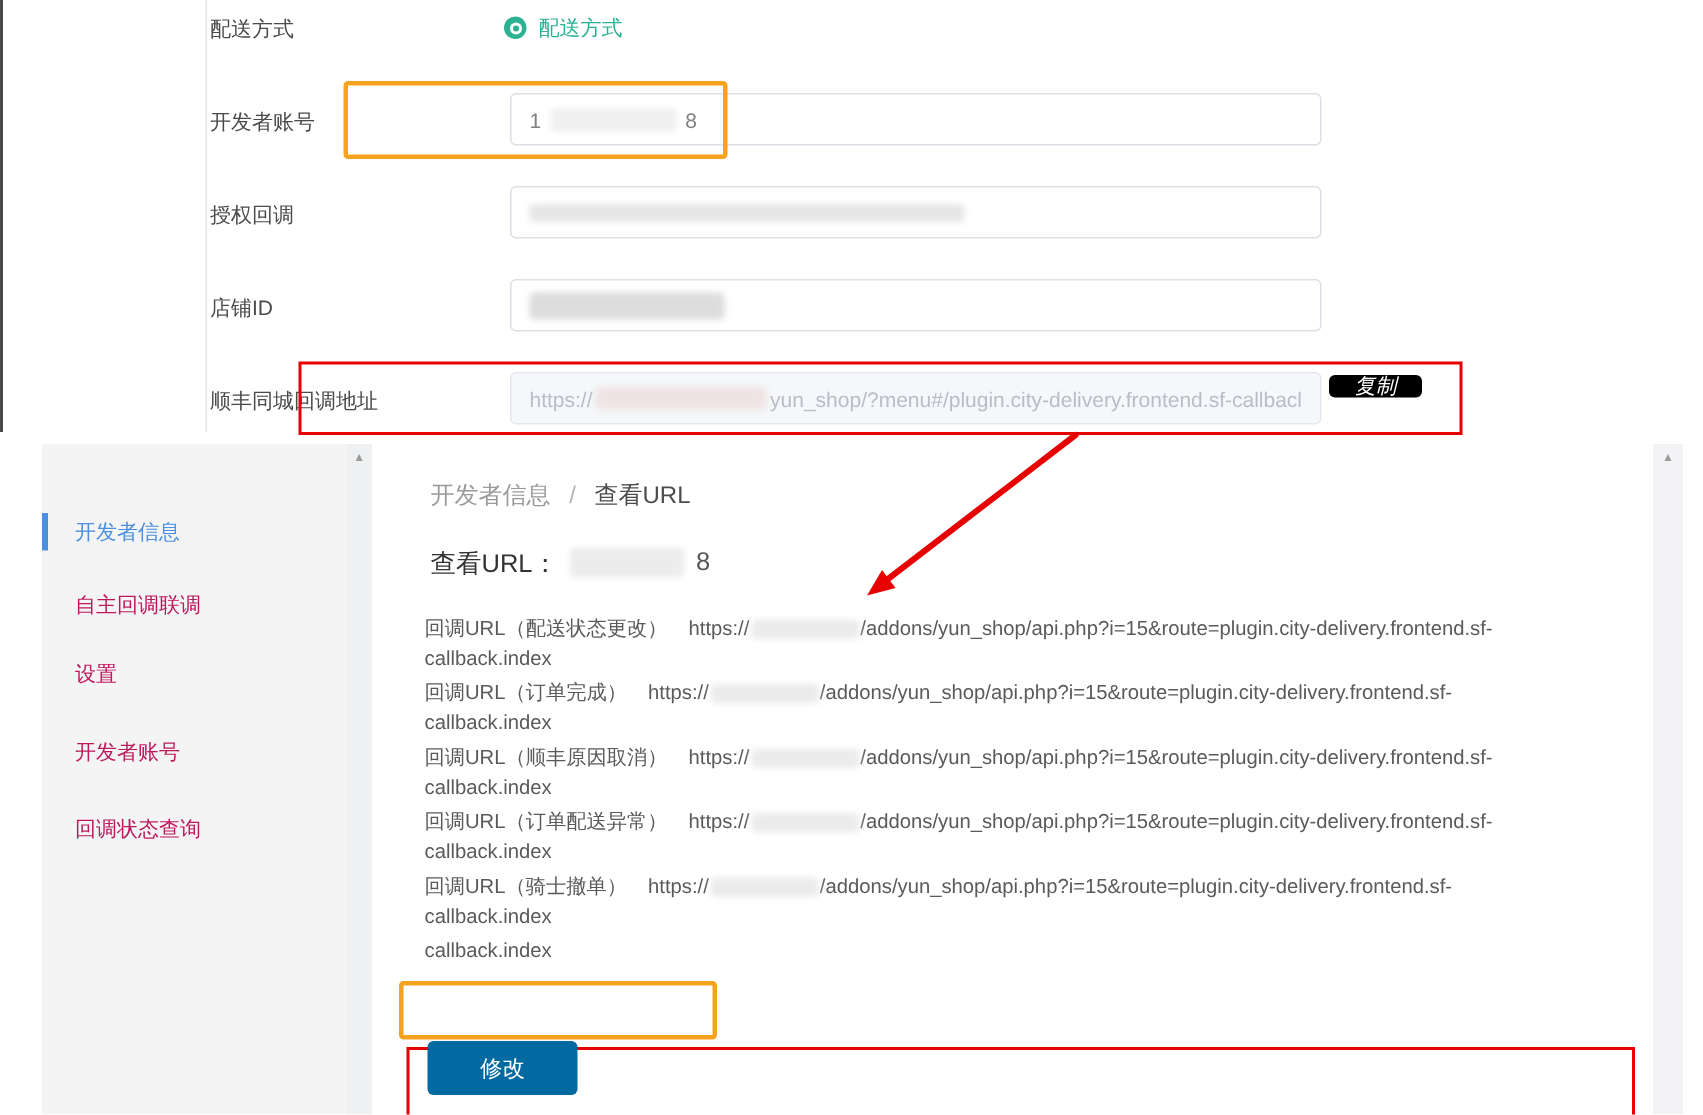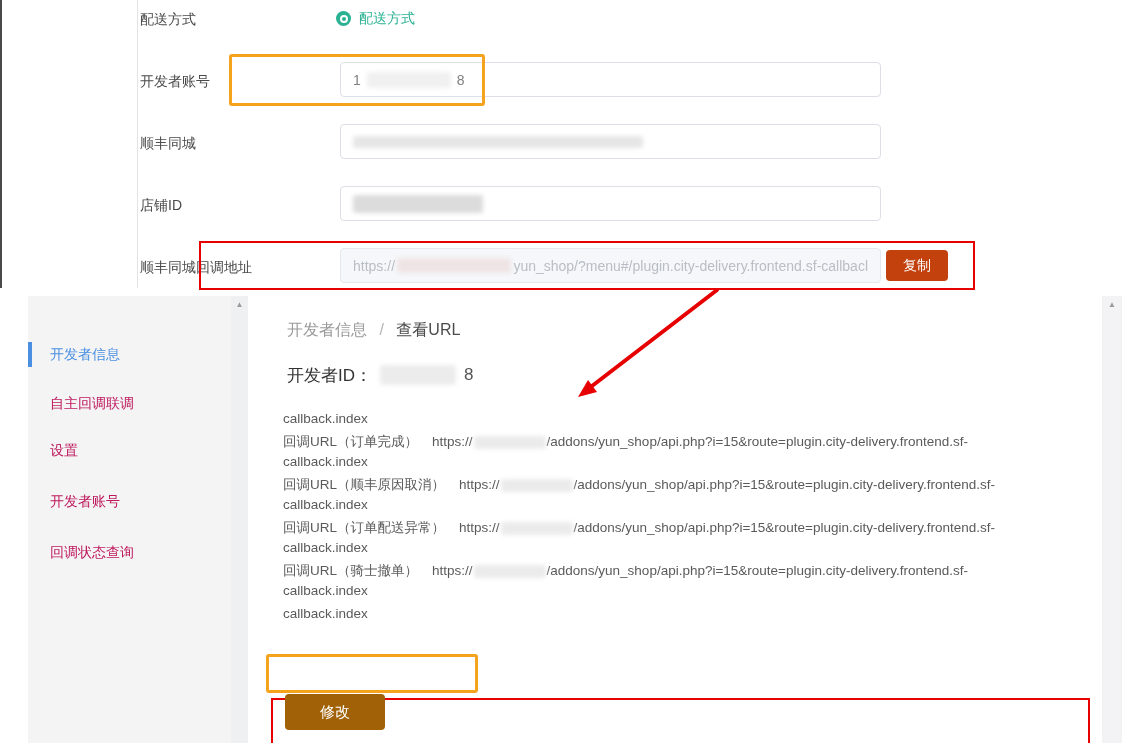--- a/index.html
+++ b/index.html
@@ -24,23 +24,23 @@
   }
   .inp.disabled{background:#f5f7fa;border-color:#e4e7ed;color:#b9bdc5;}
 
   .radio-outer{position:absolute;left:336px;top:11px;width:15px;height:15px;border-radius:50%;
     background:#2bb293;display:flex;align-items:center;justify-content:center;cursor:pointer;}
   .radio-mid{width:8px;height:8px;border-radius:50%;background:#ffffff;display:flex;align-items:center;justify-content:center;}
   .radio-dot{width:4px;height:4px;border-radius:50%;background:#2bb293;}
   .radio-label{position:absolute;left:359px;top:10px;font-size:14px;color:#2bb293;cursor:pointer;}
 
   .copy-btn{
-    position:absolute;left:886px;top:250px;width:62px;height:31px;border:none;border-radius:4px;
-    background:#c2410c;color:#fff;font-size:14px;display:flex;align-items:center;justify-content:center;
-    cursor:pointer;font-family:inherit;
+    position:absolute;left:886px;top:250px;width:62px;height:15px;border:none;border-radius:4px;
+    background:#000000;color:#fff;font-size:14px;display:flex;align-items:center;justify-content:center;
+    cursor:pointer;font-family:inherit;font-style:italic;
   }
 
   .blur-blob{display:inline-block;background:#ececec;border-radius:3px;filter:blur(2px);vertical-align:middle;}
   .blob-account{width:84px;height:16px;margin:0 6px;background:#f0f0f0;}
   .blob-secret{width:290px;height:12px;background:#e6e6e6;}
   .blob-shop{width:130px;height:18px;background:#dcdcdc;}
   .blob-callback{width:224px;height:15px;margin:0 2px;background:#efe4e4;}
   .blob-devid{width:76px;height:20px;margin:0 8px;background:#ececec;}
   .blob-url{width:72px;height:13px;background:#ebebeb;margin:0 1px;}
 
@@ -73,21 +73,21 @@
 
   .url-list{position:absolute;left:271px;top:106px;width:815px;height:257px;box-sizing:border-box;
     padding:7px 8px 0 12px;font-size:13.5px;color:#5a5a5a;}
   .cb-row{margin-bottom:3px;}
   .cb-row .l1{white-space:nowrap;line-height:20px;}
   .cb-row .l2{line-height:20px;}
   .cb-label{margin-right:14px;}
 
   .modify-btn{
     position:absolute;left:285px;top:398px;width:100px;height:36px;border:none;border-radius:4px;
-    background:#a16207;color:#fff;font-size:15px;display:flex;align-items:center;justify-content:center;
+    background:#0369a1;color:#fff;font-size:15px;display:flex;align-items:center;justify-content:center;
     cursor:pointer;font-family:inherit;
   }
 
   #arrow-overlay{position:absolute;left:0;top:0;width:1135px;height:743px;pointer-events:none;z-index:40;}
 </style>
 </head>
 <body>
 
 <div id="top-section">
   <div class="left-edge-line"></div>
@@ -102,21 +102,21 @@
   <span class="radio-label">配送方式</span>
 
   <div class="fl" style="top:72px;">开发者账号</div>
   <div class="inp" style="top:62px;">
     <span>1</span>
     <span class="blur-blob blob-account"></span>
     <span>8</span>
   </div>
   <div class="orange-box" id="orange-box-account"></div>
 
-  <div class="fl" style="top:134px;">顺丰同城</div>
+  <div class="fl" style="top:134px;">授权回调</div>
   <div class="inp" style="top:124px;">
     <span class="blur-blob blob-secret"></span>
   </div>
 
   <div class="fl" style="top:196px;">店铺ID</div>
   <div class="inp" style="top:186px;">
     <span class="blur-blob blob-shop"></span>
   </div>
 
   <div class="fl" style="top:258px;">顺丰同城回调地址</div>
@@ -142,28 +142,29 @@
   <div class="side-item" style="top:195px;">开发者账号</div>
   <div class="side-item" style="top:246px;">回调状态查询</div>
 
   <div class="breadcrumb">
     <span class="bc-parent">开发者信息</span>
     <span class="bc-sep">/</span>
     <span class="bc-current">查看URL</span>
   </div>
 
   <div class="devid-row">
-    <span>开发者ID：</span>
+    <span>查看URL：</span>
     <span class="blur-blob blob-devid"></span>
     <span class="devid-suffix">8</span>
   </div>
   <div class="orange-box" id="orange-box-devid"></div>
 
   <div class="url-list">
     <div class="cb-row">
+      <div class="l1"><span class="cb-label">回调URL（配送状态更改）</span><span>https://</span><span class="blur-blob blob-url"></span><span>/addons/yun_shop/api.php?i=15&amp;route=plugin.city-delivery.frontend.sf-</span></div>
       <div class="l2">callback.index</div>
     </div>
     <div class="cb-row">
       <div class="l1"><span class="cb-label">回调URL（订单完成）</span><span>https://</span><span class="blur-blob blob-url"></span><span>/addons/yun_shop/api.php?i=15&amp;route=plugin.city-delivery.frontend.sf-</span></div>
       <div class="l2">callback.index</div>
     </div>
     <div class="cb-row">
       <div class="l1"><span class="cb-label">回调URL（顺丰原因取消）</span><span>https://</span><span class="blur-blob blob-url"></span><span>/addons/yun_shop/api.php?i=15&amp;route=plugin.city-delivery.frontend.sf-</span></div>
       <div class="l2">callback.index</div>
     </div>

